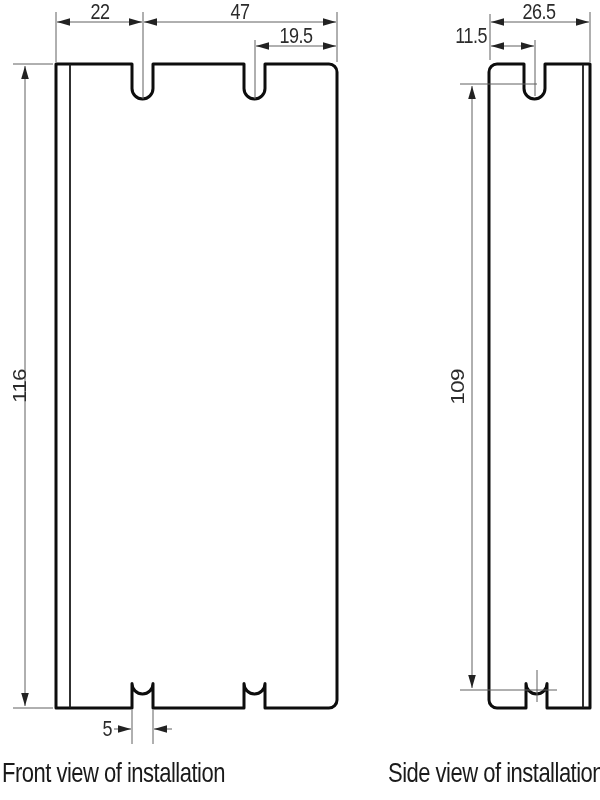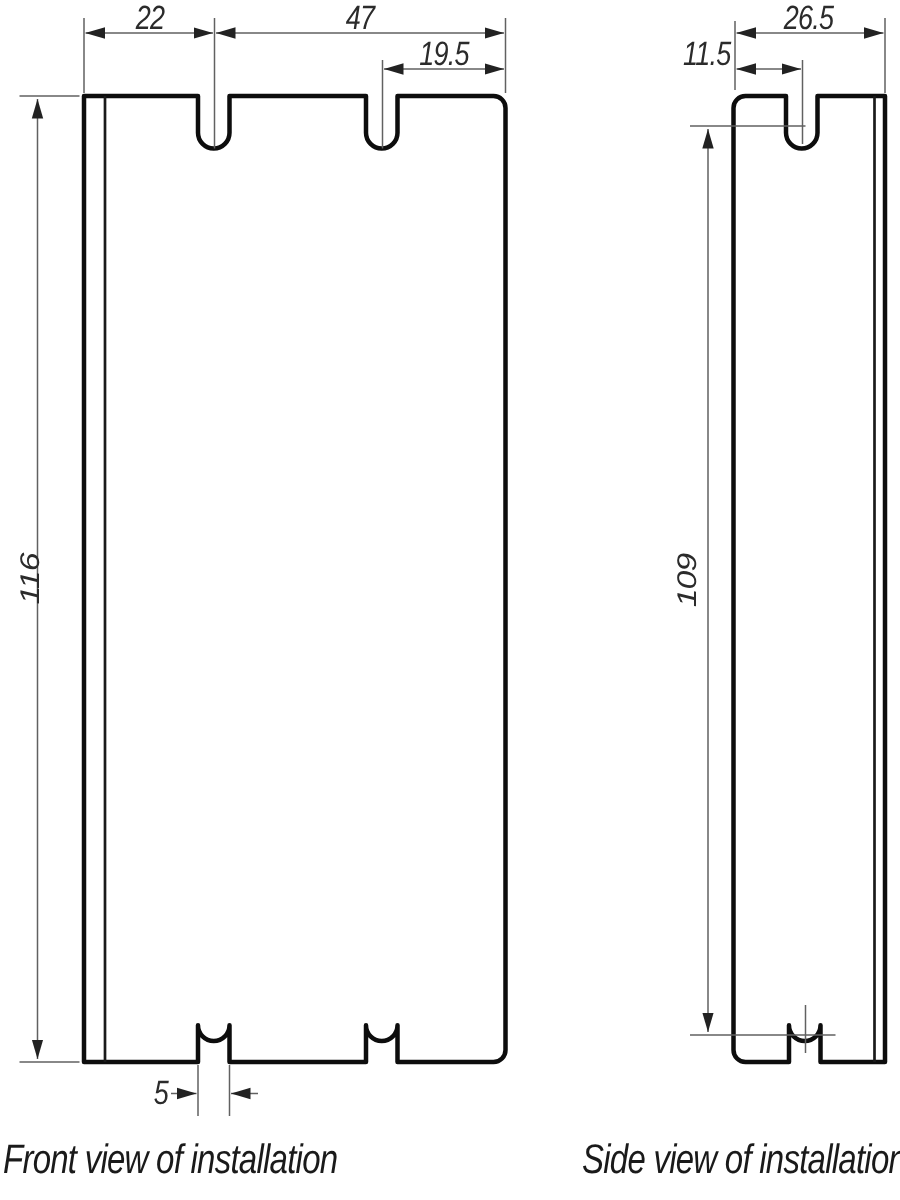--- a/index.html
+++ b/index.html
@@ -1,17 +1,17 @@
 <!DOCTYPE html>
 <html><head>
 <meta charset="utf-8">
 <style>
   html,body{margin:0;padding:0;background:#ffffff;}
   .stage{position:relative;width:600px;height:800px;background:#ffffff;overflow:hidden;
-         font-family:"Liberation Sans", sans-serif;font-style:italic;}
+         font-family:"Liberation Sans", sans-serif;}
   svg{display:block;}
   .dim-txt{font-family:"Liberation Sans", sans-serif;font-size:18px;letter-spacing:-0.5px;}
   .label-txt{font-family:"Liberation Sans", sans-serif;font-size:22px;letter-spacing:-0.5px;}
 </style>
 </head>
 <body>
 
 <div class="stage">
 <svg width="600" height="800" viewBox="0 0 600 800">
   <defs>

